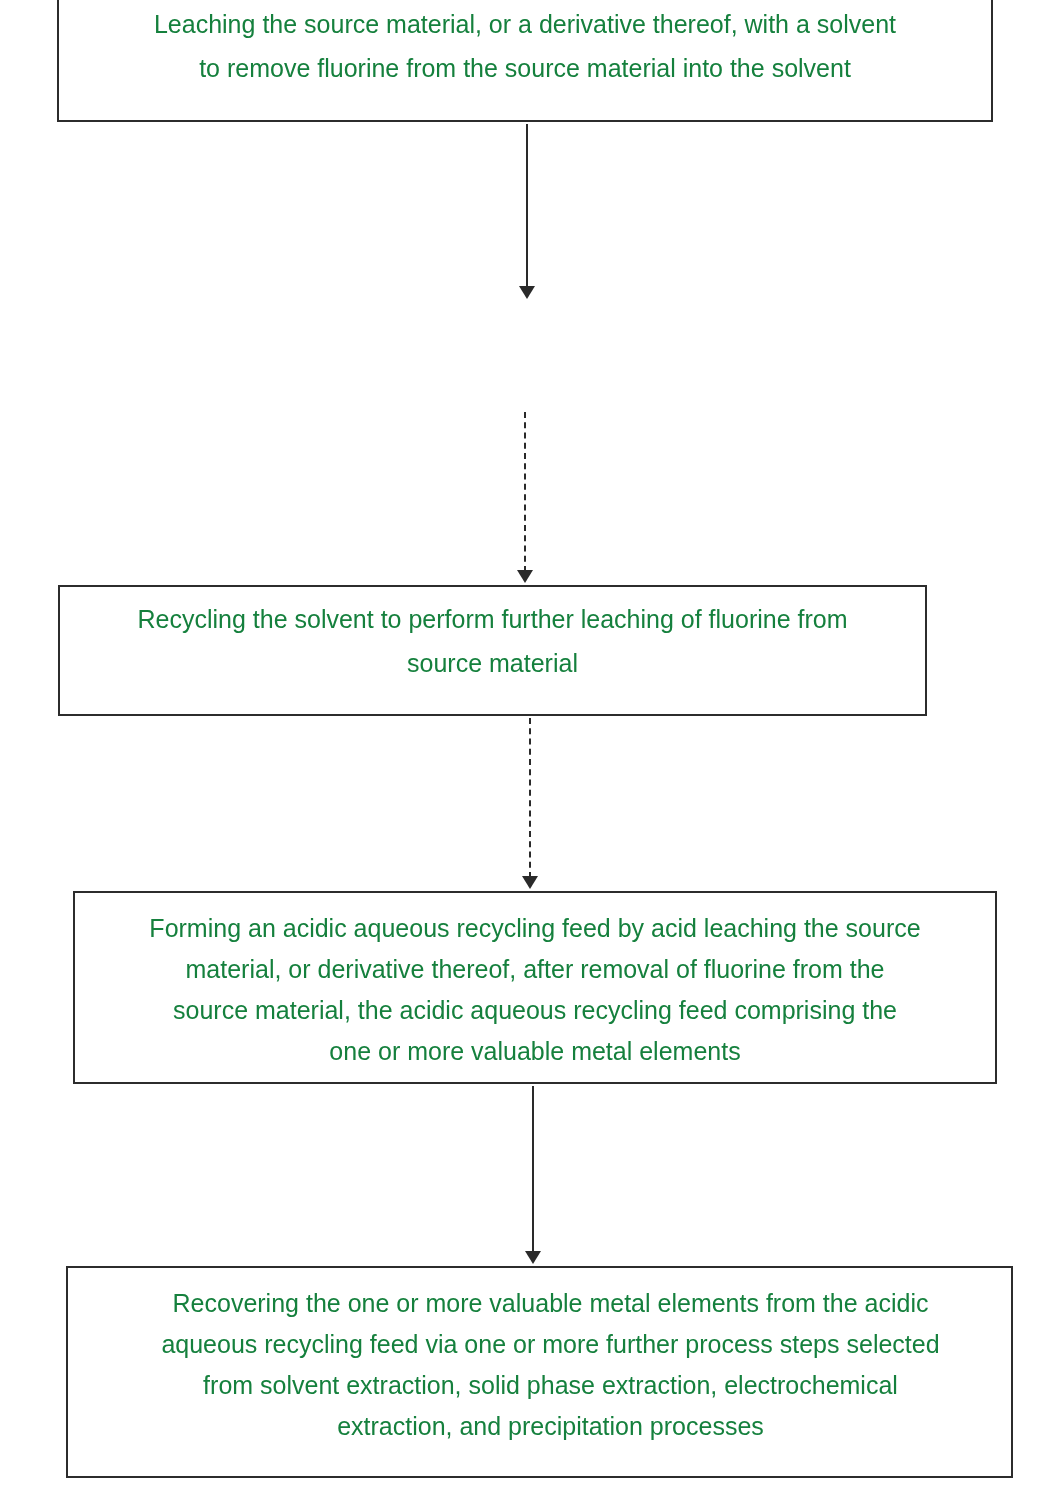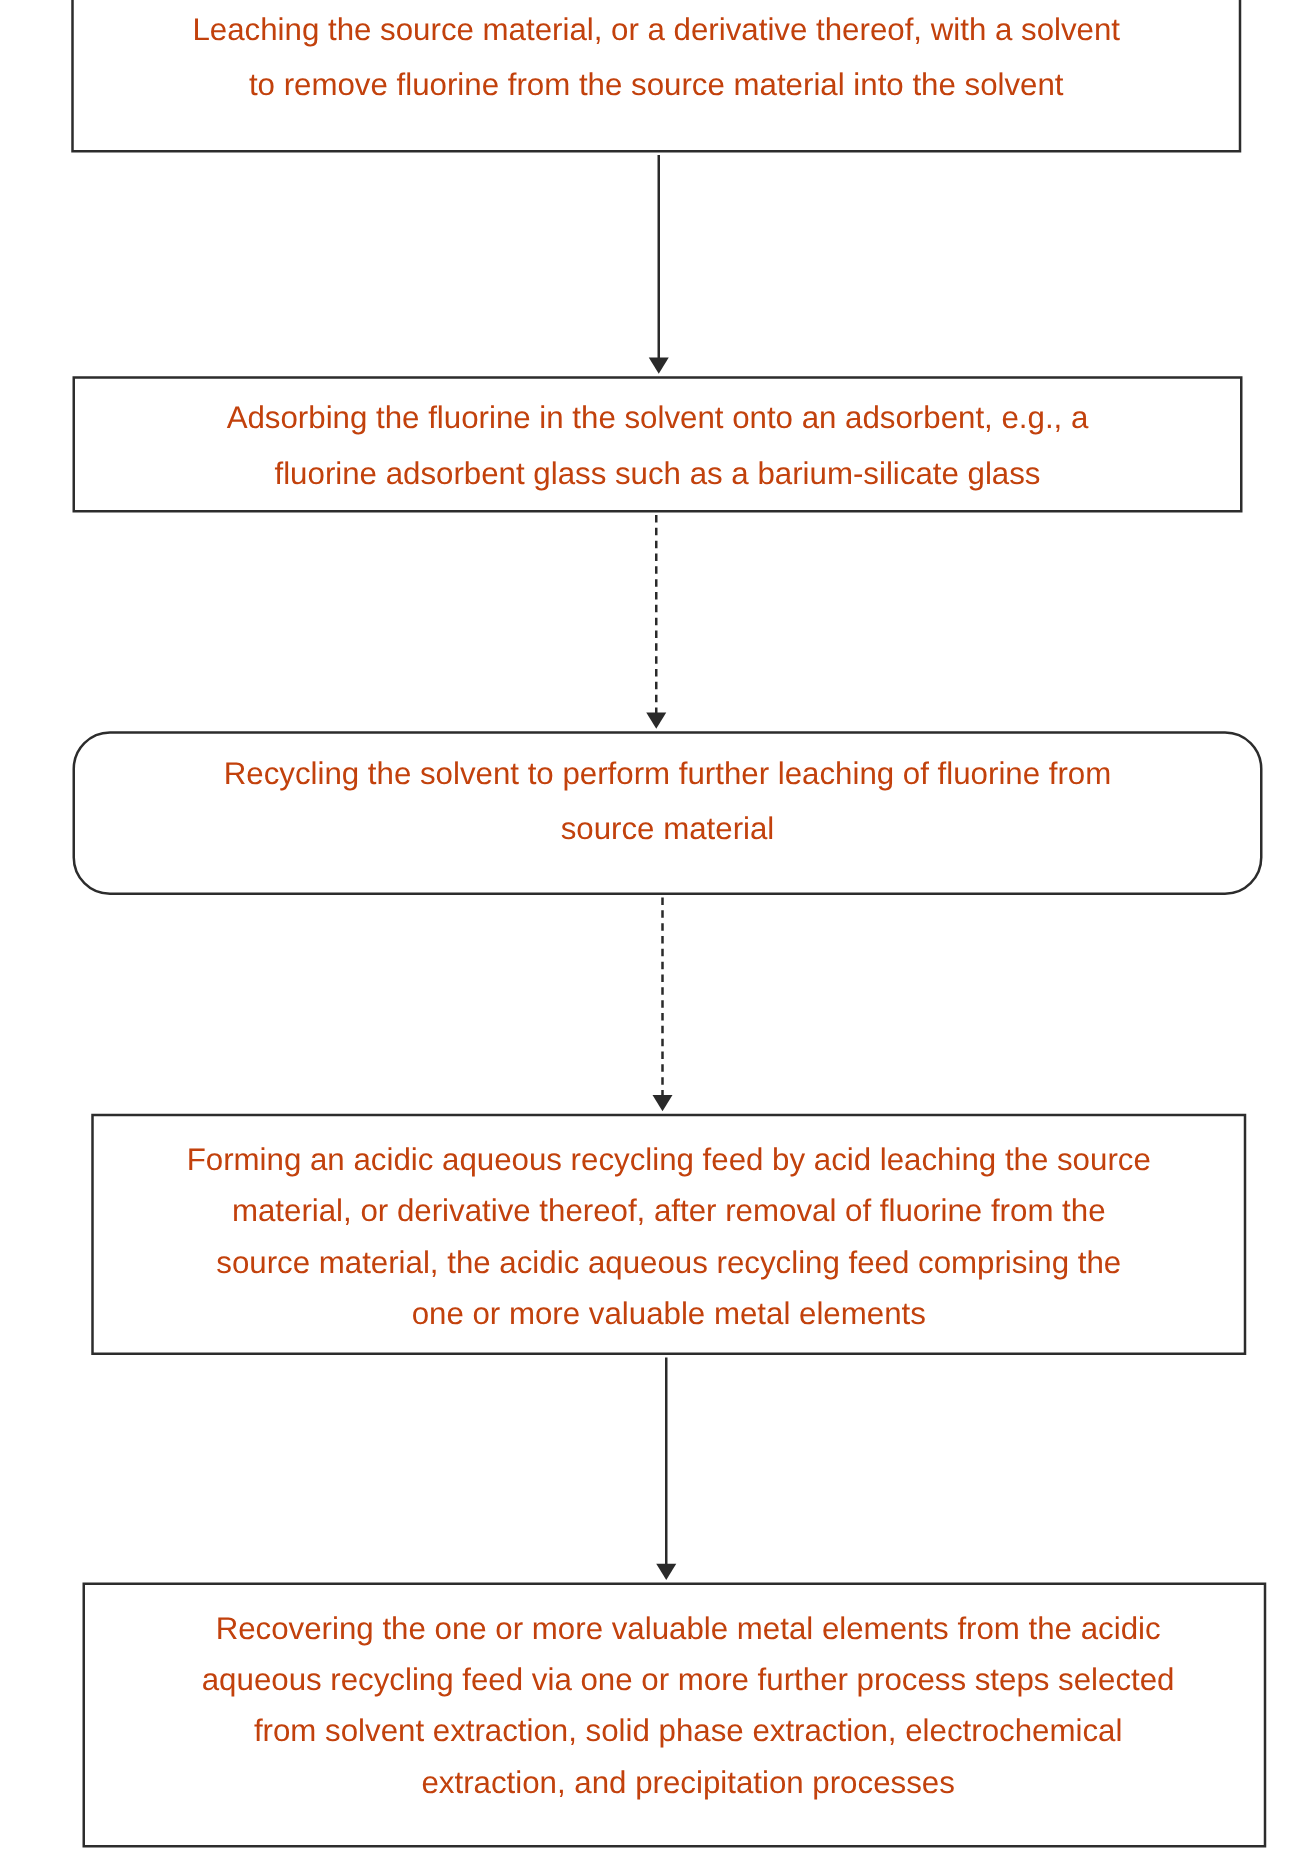--- a/index.html
+++ b/index.html
@@ -18,29 +18,29 @@
   .box {
     position: absolute;
     box-sizing: border-box;
     border: 2px solid #2c2c2c;
     background: #ffffff;
     text-align: center;
   }
   .box-text {
     white-space: pre-line;
     font-size: 25px;
-    color: #c2410c;
+    color: #15803d;
     padding: 0 18px;
   }
   
   .b1 { left: 57px;  top: -2px;   width: 936px; height: 124px; }
   .b1 .box-text { line-height: 44px; padding-top: 2px; }
   .b2 { left: 58px;  top: 301px;  width: 936px; height: 109px; }
   .b2 .box-text { line-height: 45px; padding-top: 9px; }
-  .b3 { left: 58px;  top: 585px;  width: 952px; height: 131px; border-radius: 30px; }
+  .b3 { left: 58px;  top: 585px;  width: 869px; height: 131px; }
   .b3 .box-text { line-height: 44px; padding-top: 10px; }
   .b4 { left: 73px;  top: 891px;  width: 924px; height: 193px; text-align: center; }
   .b4 .box-text { line-height: 41px; padding-top: 15px; }
   .b5 { left: 66px;  top: 1266px; width: 947px; height: 212px; }
   .b5 .box-text { line-height: 41px; padding-top: 15px; padding-left: 40px; }
 
   
   .arrow {
     position: absolute;
     width: 16px;
@@ -79,24 +79,20 @@
   <div class="box b1">
     <div class="box-text">Leaching the source material, or a derivative thereof, with a solvent
 to remove fluorine from the source material into the solvent</div>
   </div>
 
   <div class="arrow a1">
     <div class="arrow-line"></div>
     <div class="arrow-head"></div>
   </div>
 
-  <div class="box b2">
-    <div class="box-text">Adsorbing the fluorine in the solvent onto an adsorbent, e.g., a
-fluorine adsorbent glass such as a barium-silicate glass</div>
-  </div>
 
   <div class="arrow a2 dashed">
     <div class="arrow-line"></div>
     <div class="arrow-head"></div>
   </div>
 
   <div class="box b3">
     <div class="box-text">Recycling the solvent to perform further leaching of fluorine from
 source material</div>
   </div>

